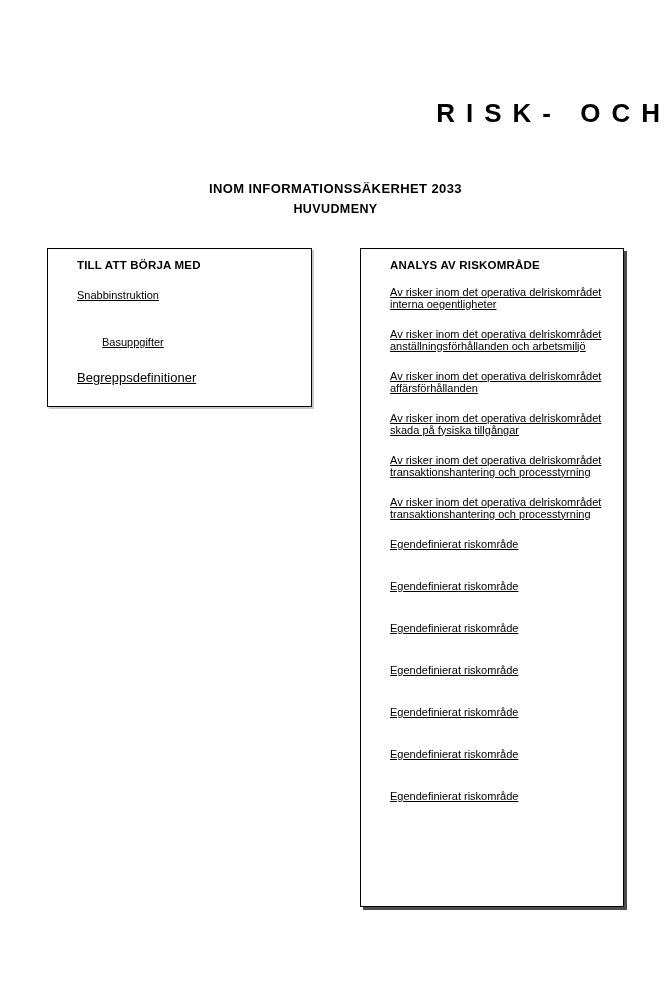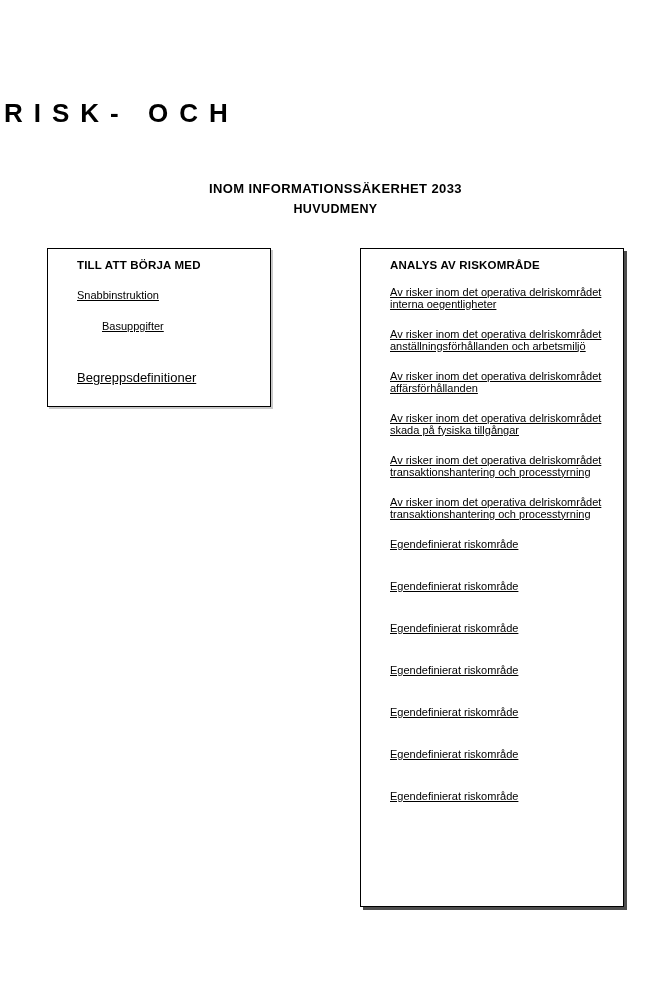--- a/index.html
+++ b/index.html
@@ -9,22 +9,22 @@
     font-family: "Liberation Sans", sans-serif;
     color: #000000;
     position: relative;
     overflow: hidden;
   }
   .page { position: absolute; inset: 0; background: #ffffff; }
 
   
   .title-line {
     position: absolute; left: 0; width: 100%;
-    text-align: left; font-weight: bold;
-    font-size: 26px; letter-spacing: 11px; padding-left: 4px;
+    text-align: right; font-weight: bold;
+    font-size: 26px; letter-spacing: 11px; padding-left: 21px;
     line-height: 28px; white-space: nowrap;
   }
   .title-line.l1 { top: 99px; }
   .title-line.l2 { top: 141px; }
   .subtitle {
     position: absolute; left: 0; width: 100%; top: 181px;
     text-align: center; font-weight: bold; font-size: 13px;
     letter-spacing: 0.4px; line-height: 15px;
   }
   .menu-label {
@@ -48,25 +48,25 @@
   }
 
   .menu-link {
     color: #000000; text-decoration: underline;
     font-size: 11px; line-height: 11.5px; cursor: pointer;
     display: block;
   }
   .menu-link.big { font-size: 13px; line-height: 14px; }
 
   
-  #box-start  { left: 47px; top: 248px; width: 224px; height: 159px; }
+  #box-start  { left: 47px; top: 248px; width: 265px; height: 159px; }
   #box-start .panel-header { top: 10px; }
   #box-start .lnk { position: absolute; left: 29px; white-space: nowrap; }
   #box-start .lnk.p1 { top: 41px; }
-  #box-start .lnk.p2 { top: 72px; padding-left: 25px; }
+  #box-start .lnk.p2 { top: 88px; padding-left: 25px; }
   #box-start .lnk.p3 { top: 122px; }
 
   
   #box-summary { left: 47px; top: 450px; width: 265px; height: 82px; }
   #box-summary .panel-header { top: 13px; }
   #box-summary .lnk { position: absolute; left: 29px; top: 48px; white-space: nowrap; }
 
   
   #box-analysis { left: 360px; top: 248px; width: 264px; height: 659px; overflow: hidden; }
   #box-analysis .panel-header { top: 10px; }

